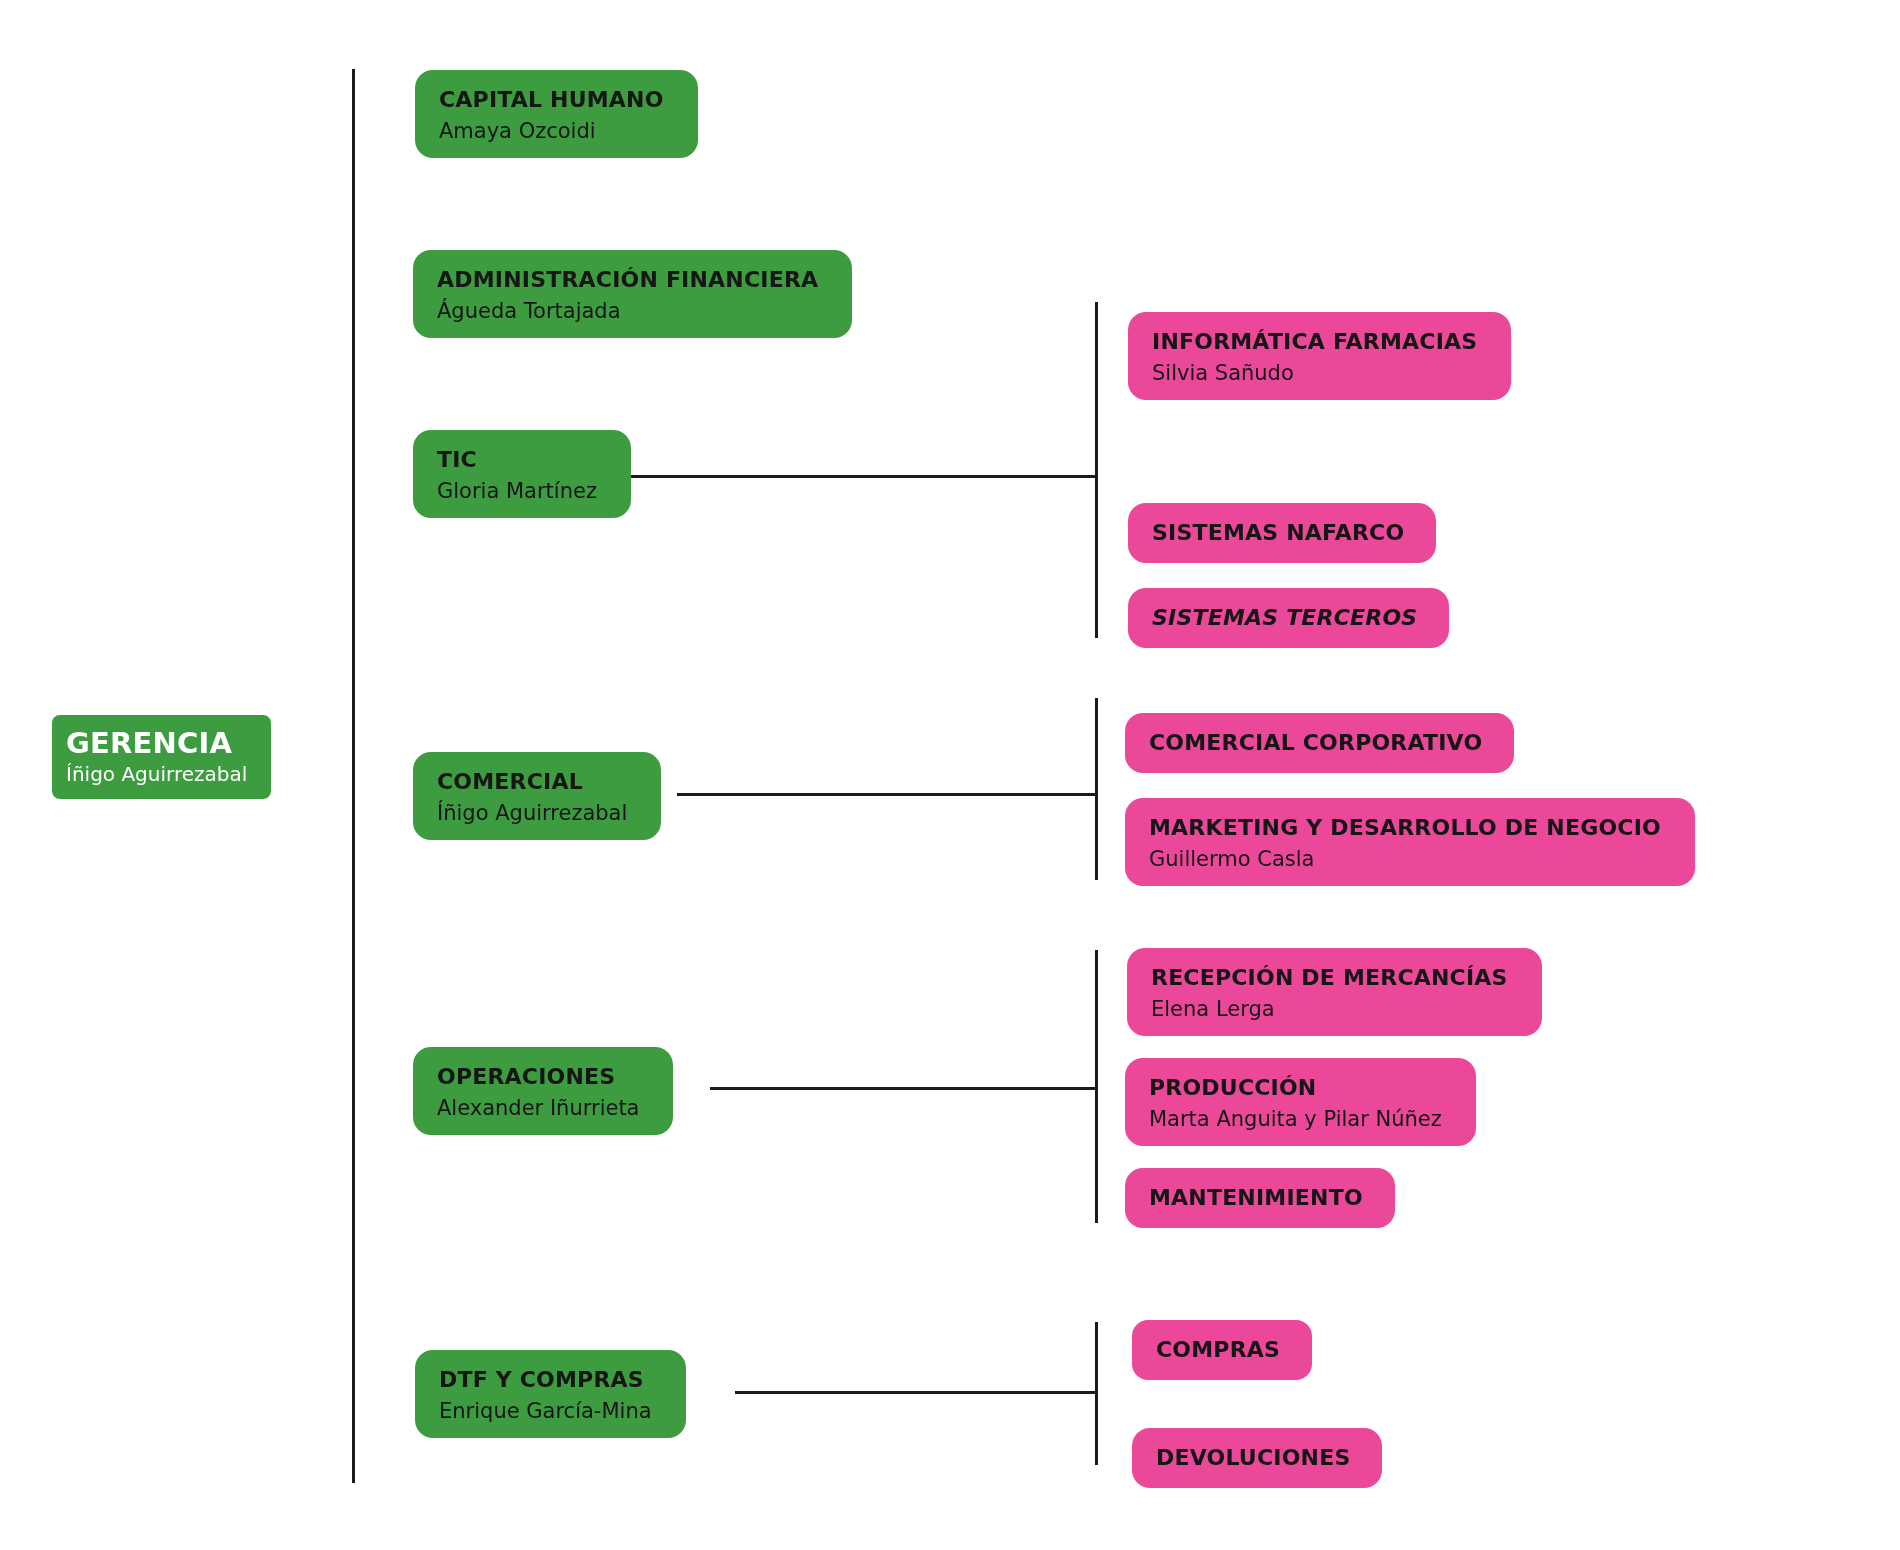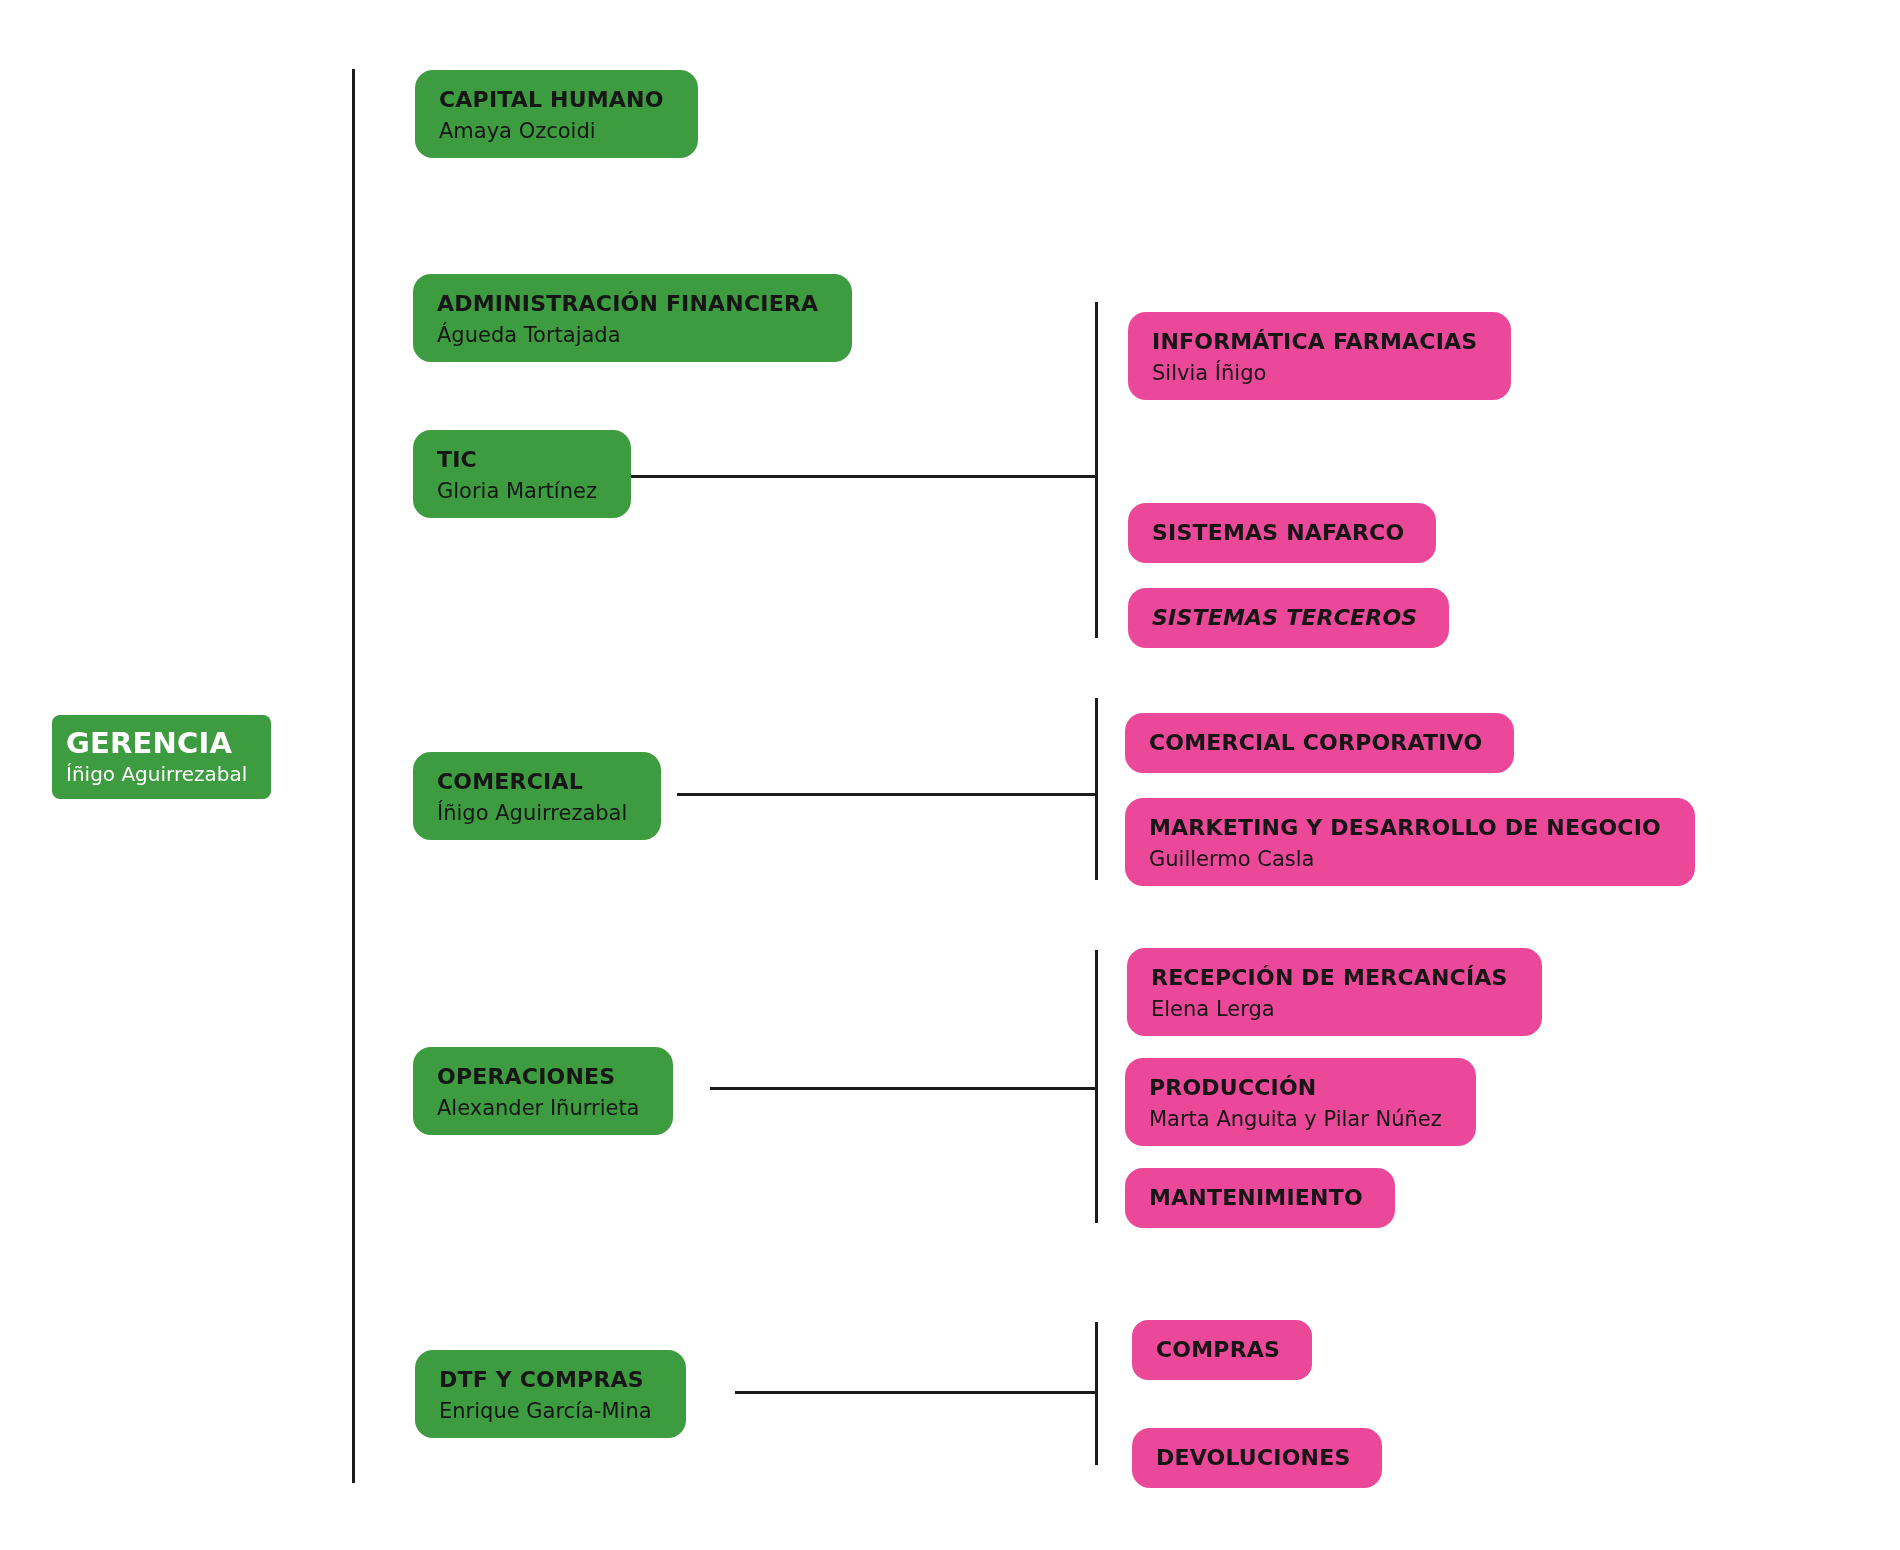--- a/index.html
+++ b/index.html
@@ -71,21 +71,21 @@
   <div class="node green root" style="left:52px; top:715px;border-radius:8px;">
     <span class="title">GERENCIA</span>
     <span class="subtitle">Íñigo Aguirrezabal</span>
   </div>
 
   <div class="node green two-line" style="left:415px; top:70px;">
     <span class="title">CAPITAL HUMANO</span>
     <span class="subtitle">Amaya Ozcoidi</span>
   </div>
 
-  <div class="node green two-line" style="left:413px; top:250px;margin-top:24px;">
+  <div class="node green two-line" style="left:413px; top:250px;">
     <span class="title">ADMINISTRACIÓN FINANCIERA</span>
     <span class="subtitle">Águeda Tortajada</span>
   </div>
 
   <div class="node green two-line" style="left:413px; top:430px; min-width:214px;">
     <span class="title">TIC</span>
     <span class="subtitle">Gloria Martínez</span>
   </div>
 
   <div class="node green two-line" style="left:413px; top:752px;">
@@ -98,21 +98,21 @@
     <span class="subtitle">Alexander Iñurrieta</span>
   </div>
 
   <div class="node green two-line" style="left:415px; top:1350px;">
     <span class="title">DTF Y COMPRAS</span>
     <span class="subtitle">Enrique García-Mina</span>
   </div>
 
   <div class="node gray two-line" style="left:1128px; top:312px;">
     <span class="title">INFORMÁTICA FARMACIAS</span>
-    <span class="subtitle">Silvia Íñigo</span>
+    <span class="subtitle">Silvia Sañudo</span>
   </div>
 
 
   <div class="node gray one-line" style="left:1128px; top:503px;">
     <span class="title">SISTEMAS NAFARCO</span>
   </div>
 
   <div class="node gray one-line" style="left:1128px; top:588px;font-style:italic;">
     <span class="title">SISTEMAS TERCEROS</span>
   </div>

